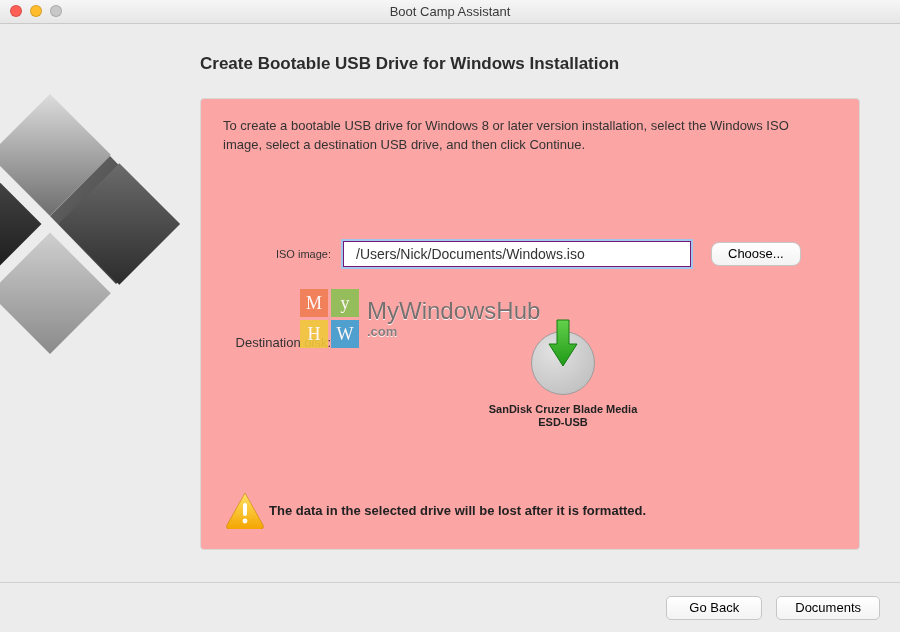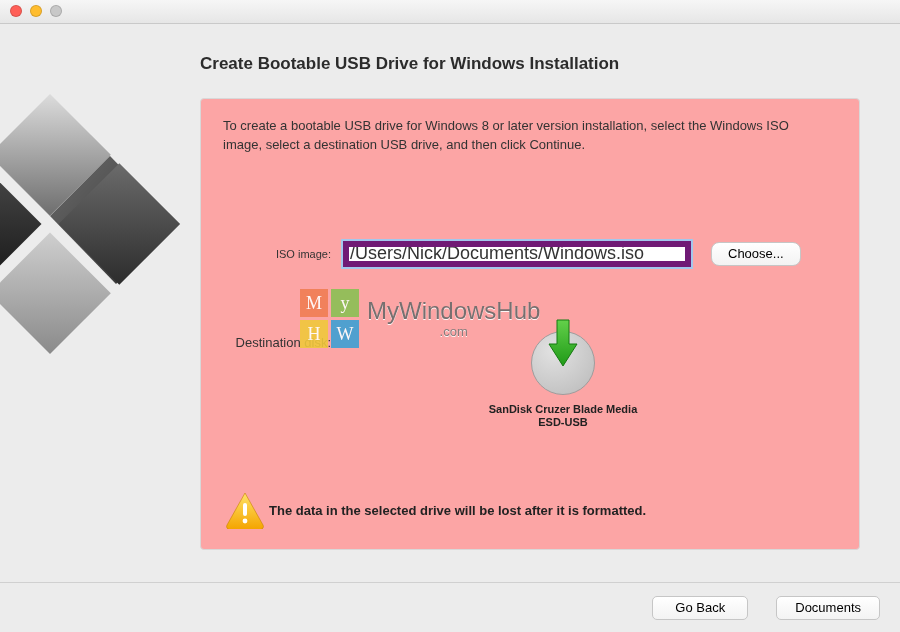--- a/index.html
+++ b/index.html
@@ -86,24 +86,24 @@
   .form-label {
     width: 120px;
     text-align: right;
     padding-right: 12px;
     font-size: 11px;
     color: #333;
   }
   .iso-input {
     width: 348px;
     height: 26px;
-    border: 6px solid #701a75;
+    border: 1px solid #701a75;
     outline: 2.5px solid #a3c7ec;
-    padding: 0 1px;
-    font-size: 18px;
+    padding: 0 12px;
+    font-size: 14px;
     color: #333;
     background: #fff;
   }
   .choose-btn {
     margin-left: 20px;
     height: 24px;
     padding: 0 16px;
     font-size: 13px;
     border: 1px solid #c6c6c6;
     border-radius: 8px;
@@ -189,34 +189,34 @@
   }
   .wm-tiles {
     display: grid;
     grid-template-columns: 28px 28px;
     grid-template-rows: 28px 28px;
     gap: 3px;
   }
   .wm-t { display:flex; align-items:center; justify-content:center; color:#fff; font-weight:400; font-size:18px; font-family: Georgia, serif;}
   .t1{background:#f07e54;} .t2{background:#8ac054;} .t3{background:#f0c83c;} .t4{background:#3ea0d4;}
   .wm-text { font-family: "Trebuchet MS", sans-serif; color:#6a6a6a; font-size:24px; line-height:1; text-shadow:0 1px 0 #fff; }
-  .wm-text .com { display:block; font-size:13px; text-align:center; color:#7a7a7a; margin-top:2px;}
+  .wm-text .com { display:block; font-size:13px; color:#7a7a7a; margin-top:2px;font-weight:bold;}
 
   
   .action-bar {
     position: absolute;
     left:0; right:0; bottom:0;
     height: 50px;
     background: #ececec;
     border-top: 1px solid #d0d0d0;
     display: flex;
     justify-content: flex-end;
     align-items: center;
     padding-right: 20px;
-    gap: 28px;
+    gap: 14px;
   }
   .mac-btn {
     height: 24px;
     min-width: 96px;
     padding: 0 18px;
     font-size: 13px;
     border: 1px solid #c6c6c6;
     border-radius: 5px;
     background: linear-gradient(#ffffff, #f3f3f3);
     cursor: pointer;
@@ -224,20 +224,21 @@
 </style>
 </head>
 <body>
 
 <div class="titlebar">
   <div class="traffic-lights">
     <div class="tl tl-close"></div>
     <div class="tl tl-min"></div>
     <div class="tl tl-max"></div>
   </div>
+  <div class="titlebar-title">Boot Camp Assistant</div>
 </div>
 
 <div class="window-body">
 
   <svg class="bootcamp-icon" viewBox="0 0 280 280">
     <defs>
       <linearGradient id="gTL" x1="0" y1="0" x2="1" y2="1">
         <stop offset="0" stop-color="#dcdcdc"></stop>
           <stop offset="1" stop-color="#6e6e6e"></stop>
       </linearGradient>

